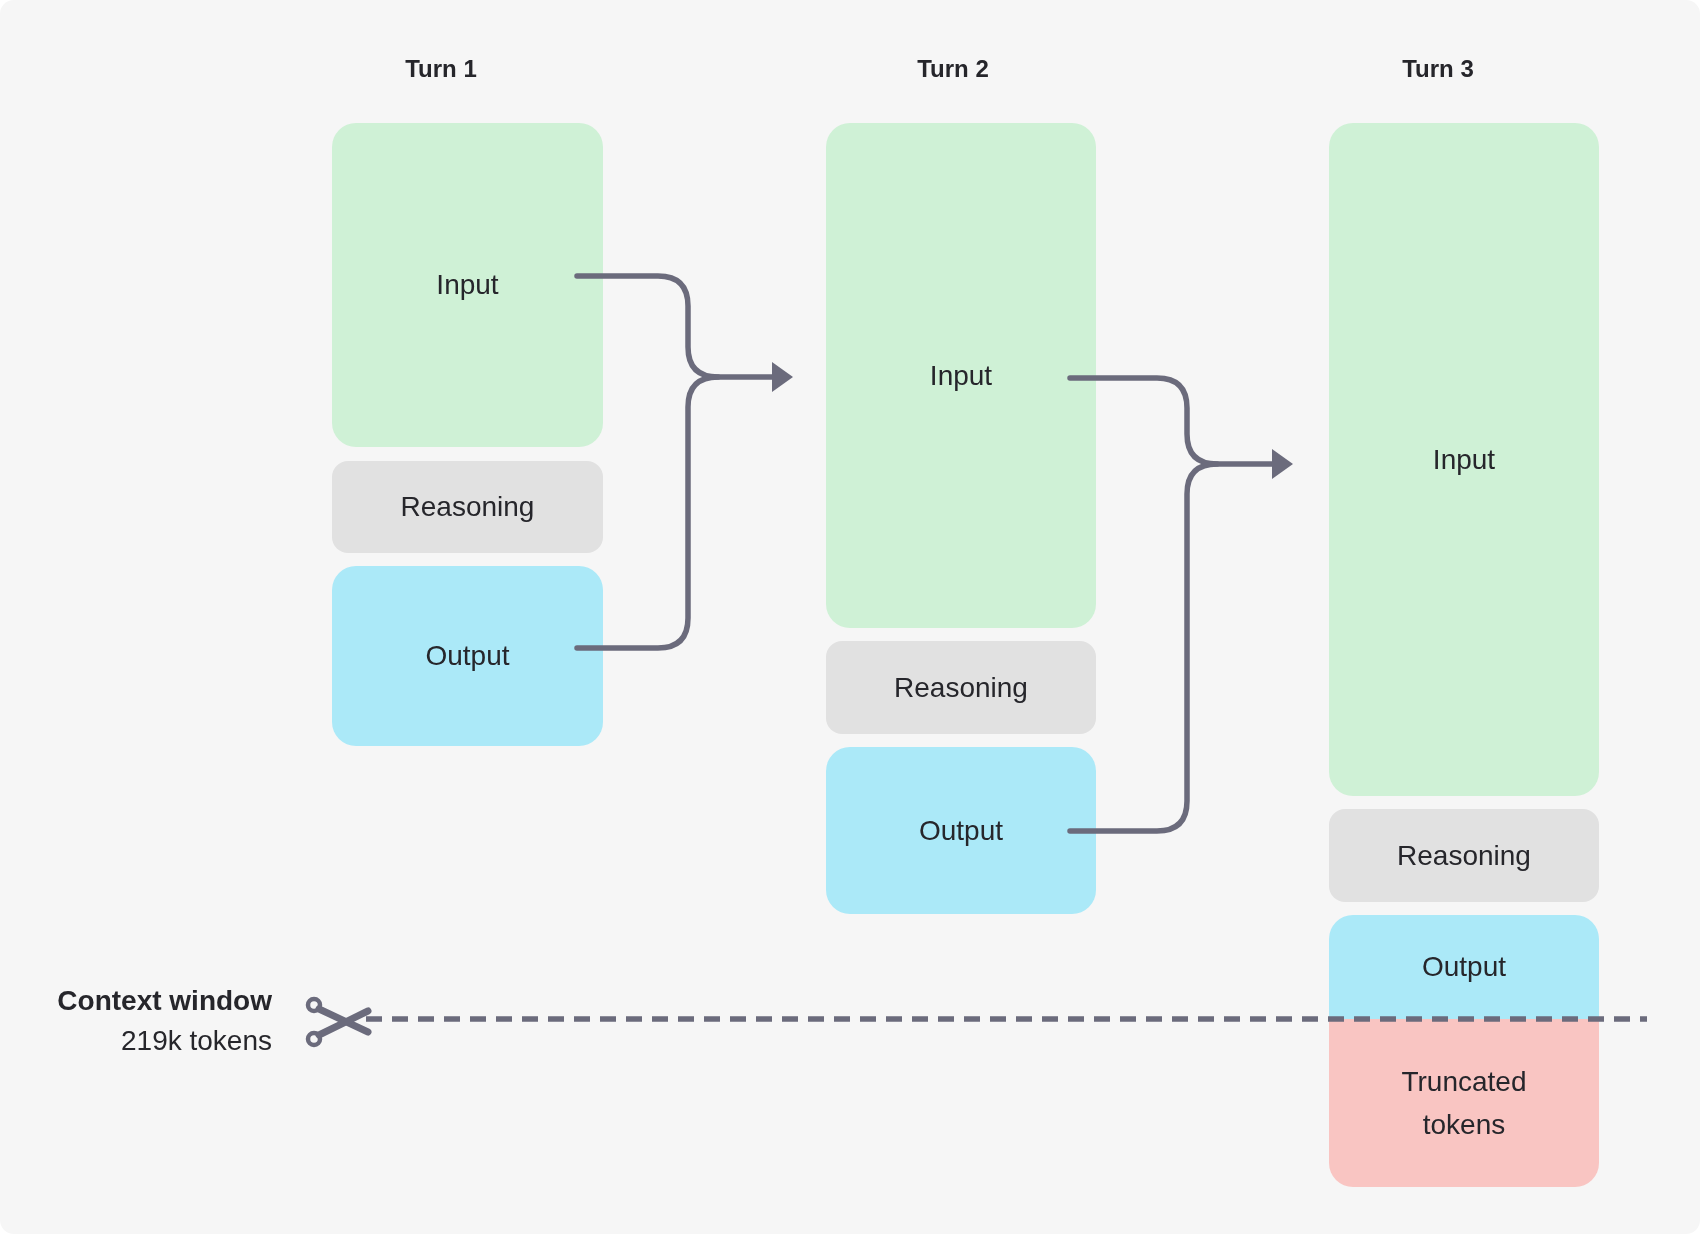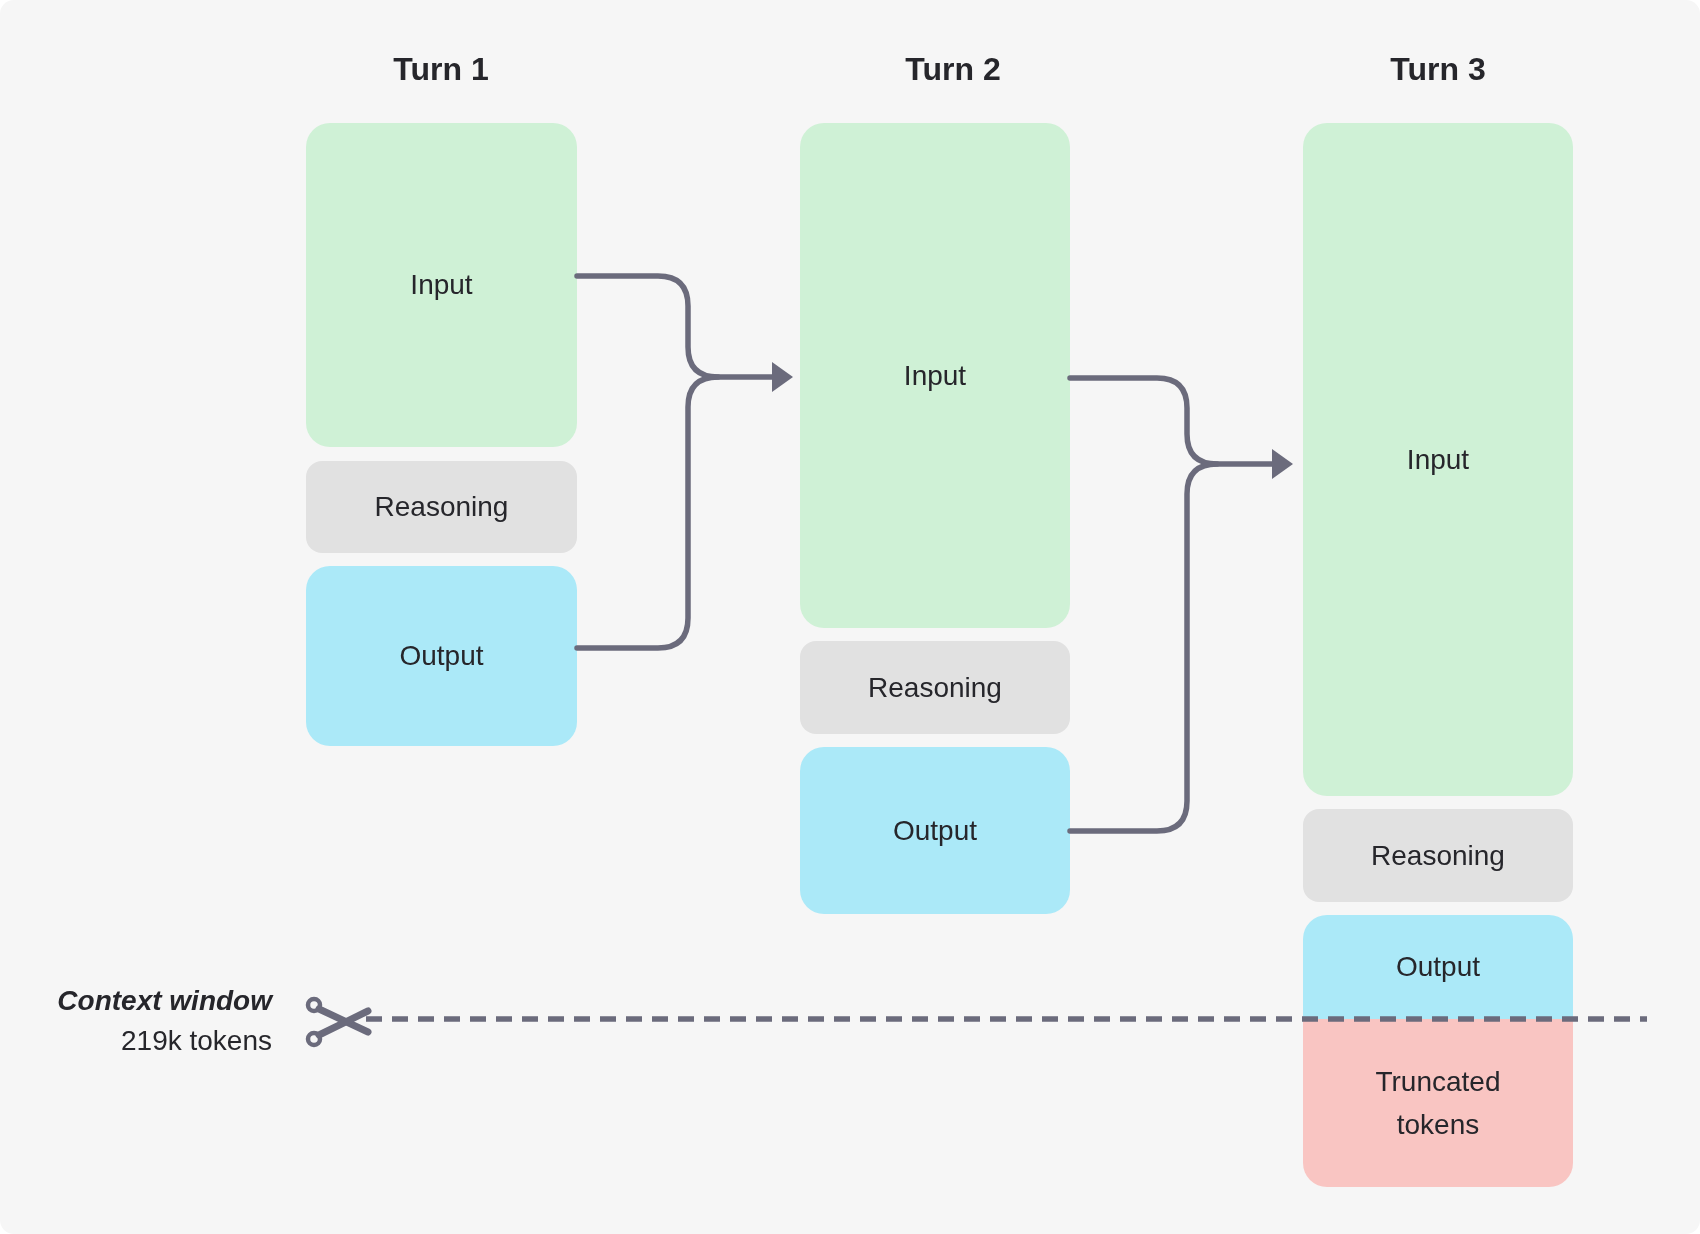--- a/index.html
+++ b/index.html
@@ -17,35 +17,36 @@
     height: 1234px;
     background: var(--canvas, #f6f6f6);
     border-radius: 14px;
     overflow: hidden;
   }
   .turn-title {
     position: absolute;
     top: 52px;
     width: 270px;
     text-align: center;
-    font-size: 32px;
+    font-size: 24px;
     font-weight: bold;
     color: var(--text, #26262b);
     line-height: 34px;
   }
   .title-1 { left: 306px; }
   .title-2 { left: 818px; }
   .title-3 { left: 1303px; }
 
   .box {
     position: absolute;
     border-radius: 24px;
     display: flex;
     align-items: center;
     justify-content: center;
+    margin-left: 26px;
   }
   .box-label {
     font-size: 28px;
     color: var(--text, #26262b);
     text-align: center;
     line-height: 1.55;
   }
   .input     { background: var(--input, #cff1d6); }
   .reasoning { background: var(--reasoning, #e1e1e1); border-radius: 16px; }
   .output    { background: var(--output, #abe9f8); }
@@ -66,21 +67,21 @@
   .t3-truncated .box-label { max-width: 180px; }
 
   .context-window {
     position: absolute;
     left: 40px;
     top: 981px;
     width: 232px;
     text-align: right;
     color: var(--text, #26262b);
   }
-  .cw-title  { font-size: 28px; font-weight: bold; line-height: 40px; font-style: italic; }
+  .cw-title  { font-size: 28px; font-weight: bold; line-height: 40px; }
   .cw-tokens { font-size: 28px; line-height: 40px; }
 
   .overlay {
     position: absolute;
     left: 0; top: 0;
     width: 1700px;
     height: 1234px;
     pointer-events: none;
   }
   .connector {

